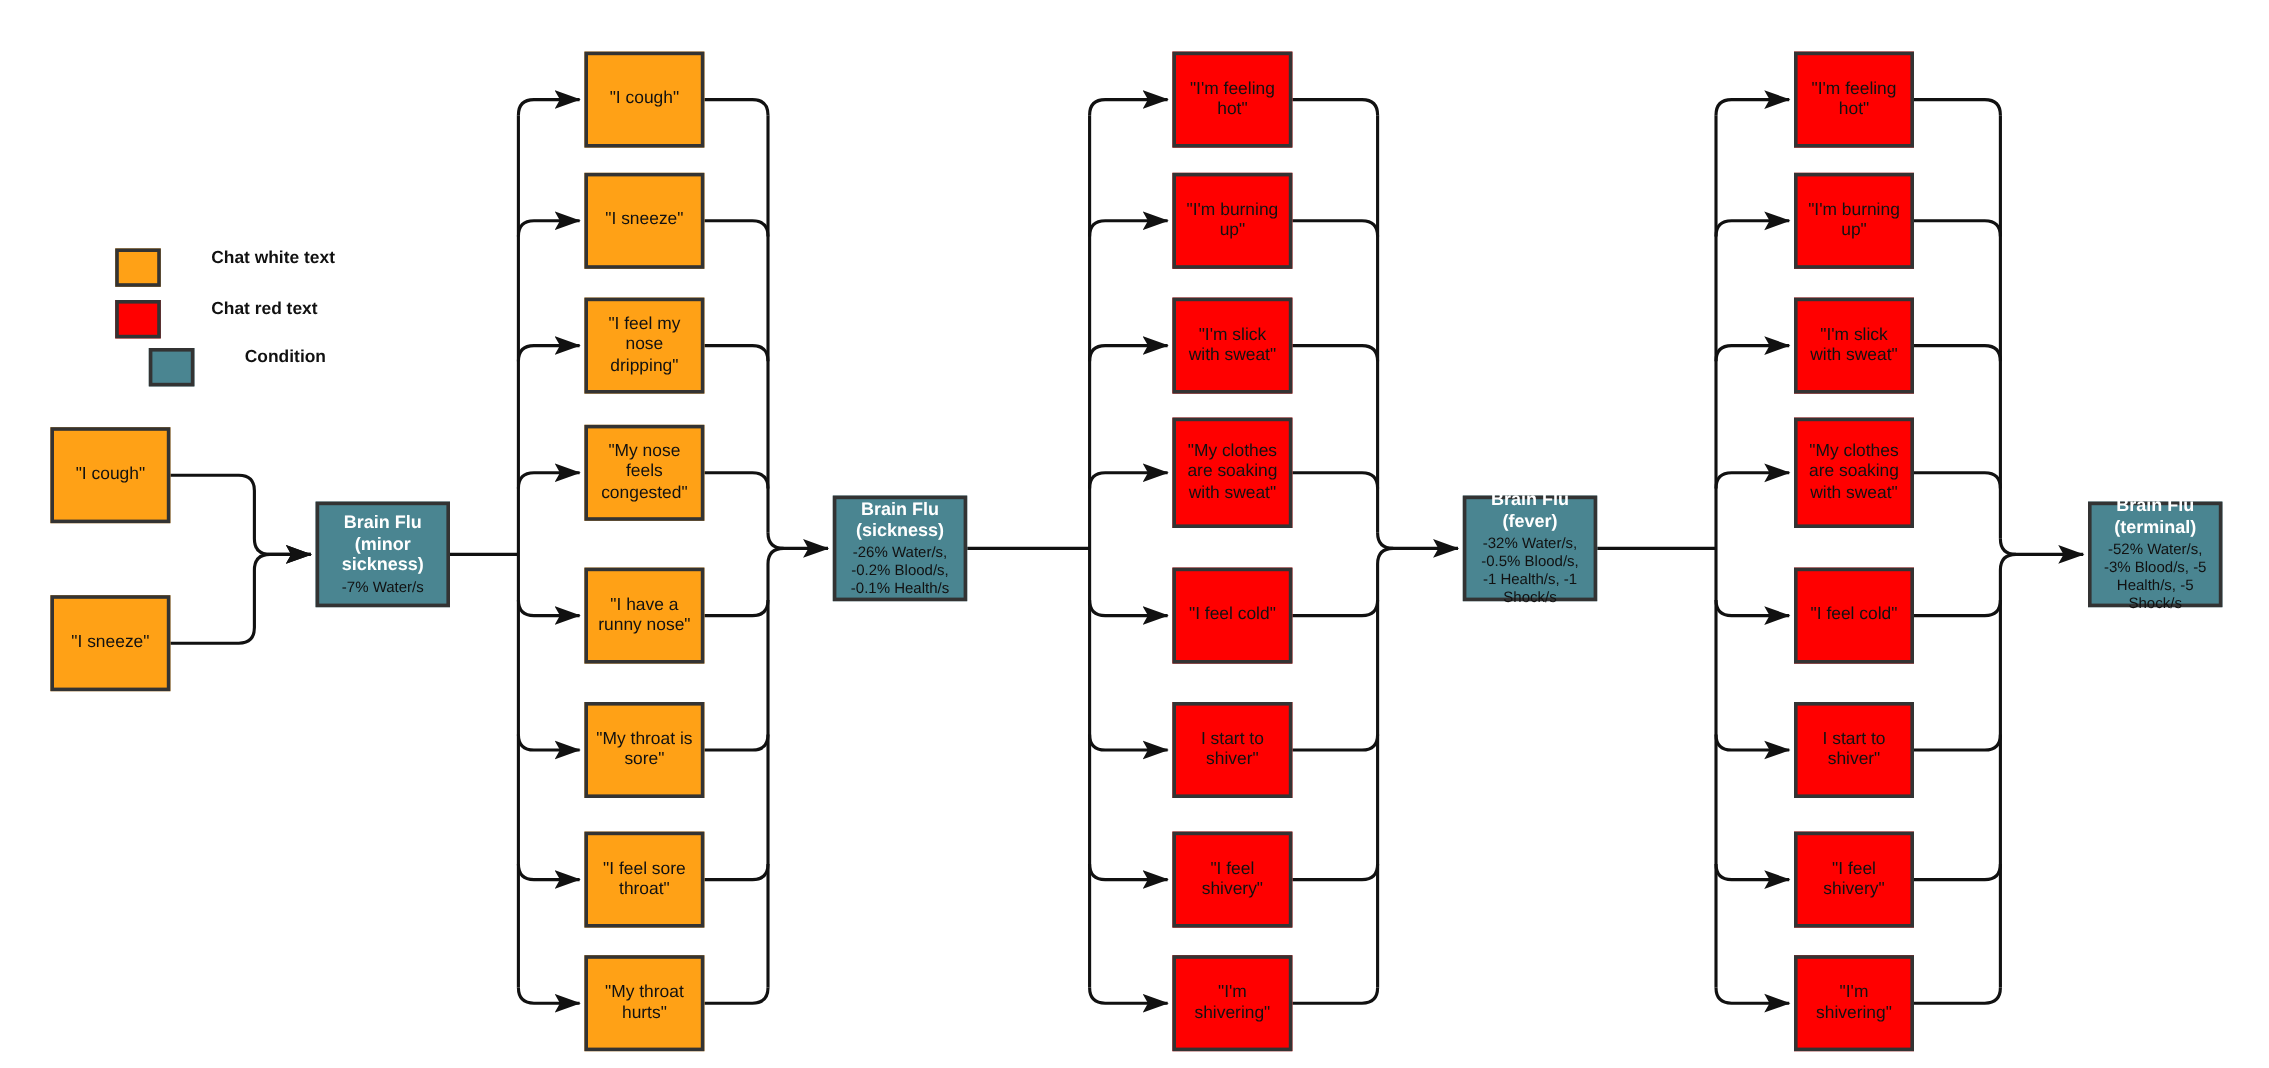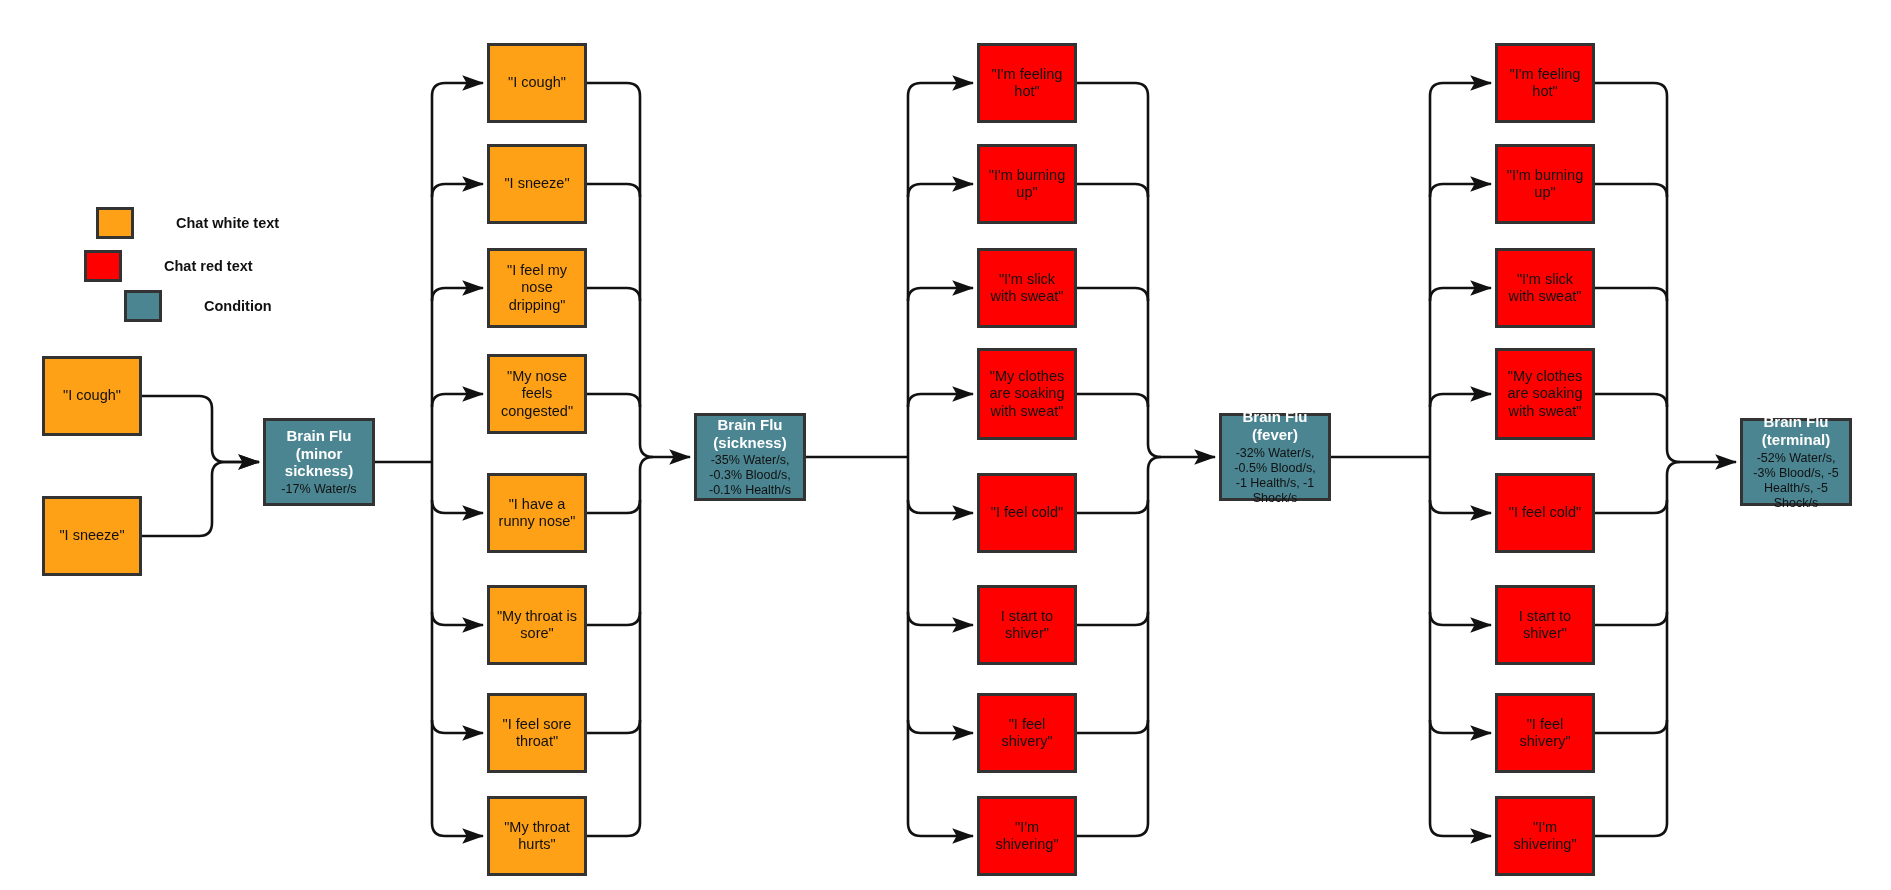--- a/index.html
+++ b/index.html
@@ -67,21 +67,21 @@
   .node .label {
     padding: 0 5px;
     white-space: pre-line;
   }
   .legend {
     position: absolute;
   }
   .legend-row {
     position: absolute;
     display: flex;
-    align-items: center;
+    align-items: flex-start;
   }
   .legend-swatch {
     width: 38px;
     height: 32px;
     border: 3px solid #333333;
     box-sizing: border-box;
   }
   .legend-text {
     margin-left: 42px;
     font-size: 14.5px;
@@ -171,46 +171,46 @@
         <path d="M 1667 449 Q 1667 462 1680 462 L 1736 462" marker-end="url(#arrow)"></path>
         <path d="M 1667 475 Q 1667 462 1680 462"></path>
       </g>
   </svg>
 
   <div class="legend">
     <div class="legend-row" style="left:96px; top:207px;">
       <span class="legend-swatch" style="background:#FFA116;"></span>
       <span class="legend-text">Chat white text</span>
     </div>
-    <div class="legend-row" style="left:84px; top:250px;">
+    <div class="legend-row" style="left:96px; top:250px;">
       <span class="legend-swatch" style="background:#FF0000;"></span>
       <span class="legend-text">Chat red text</span>
     </div>
     <div class="legend-row" style="left:96px; top:290px;padding-left:28px;">
       <span class="legend-swatch" style="background:#4A8591;"></span>
       <span class="legend-text">Condition</span>
     </div>
   </div>
 
   <div id="nodes">
       <div class="node chat-white" style="left: 42px; top: 356px; width: 100px; height: 80px;">
         <span class="label">"I cough"</span>
       </div>
       <div class="node chat-white" style="left: 42px; top: 496px; width: 100px; height: 80px;">
         <span class="label">"I sneeze"</span>
       </div>
       <div class="node condition" style="left: 263px; top: 418px; width: 112px; height: 88px;">
         <div class="cond-title">Brain Flu
 (minor sickness)</div>
-        <div class="cond-effects">-17% Water/s</div>
+        <div class="cond-effects">-7% Water/s</div>
       </div>
       <div class="node condition" style="left: 694px; top: 413px; width: 112px; height: 88px;">
         <div class="cond-title">Brain Flu
 (sickness)</div>
-        <div class="cond-effects">-35% Water/s, -0.3% Blood/s, -0.1% Health/s</div>
+        <div class="cond-effects">-26% Water/s, -0.2% Blood/s, -0.1% Health/s</div>
       </div>
       <div class="node condition" style="left: 1219px; top: 413px; width: 112px; height: 88px;">
         <div class="cond-title">Brain Flu
 (fever)</div>
         <div class="cond-effects">-32% Water/s, -0.5% Blood/s, -1 Health/s, -1 Shock/s</div>
       </div>
       <div class="node condition" style="left: 1740px; top: 418px; width: 112px; height: 88px;">
         <div class="cond-title">Brain Flu
 (terminal)</div>
         <div class="cond-effects">-52% Water/s, -3% Blood/s, -5 Health/s, -5 Shock/s</div>

